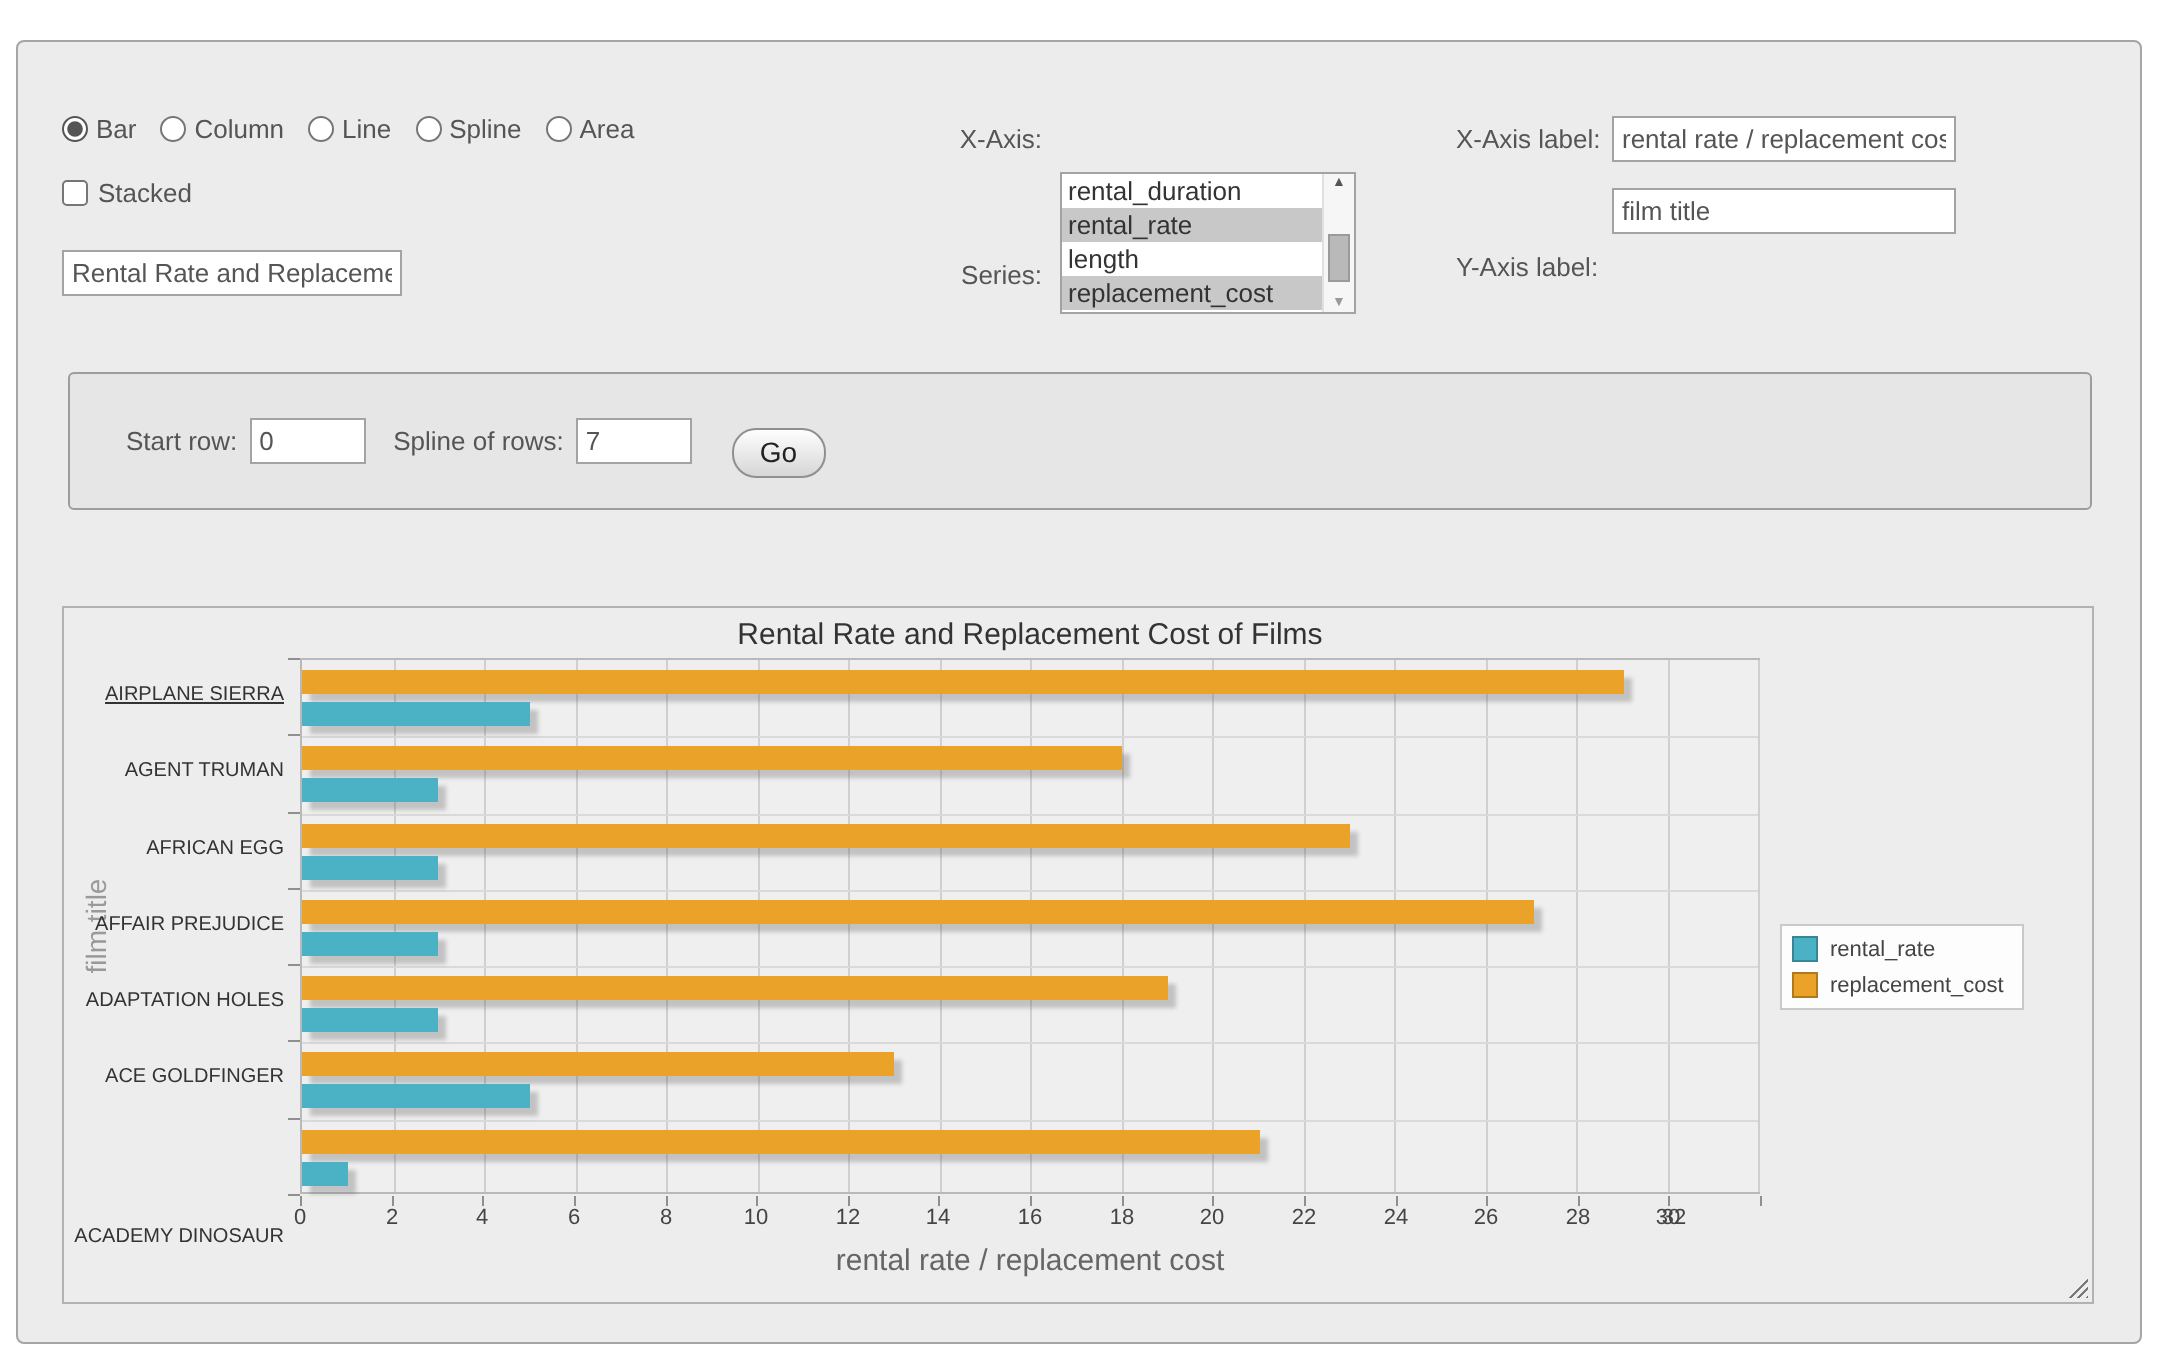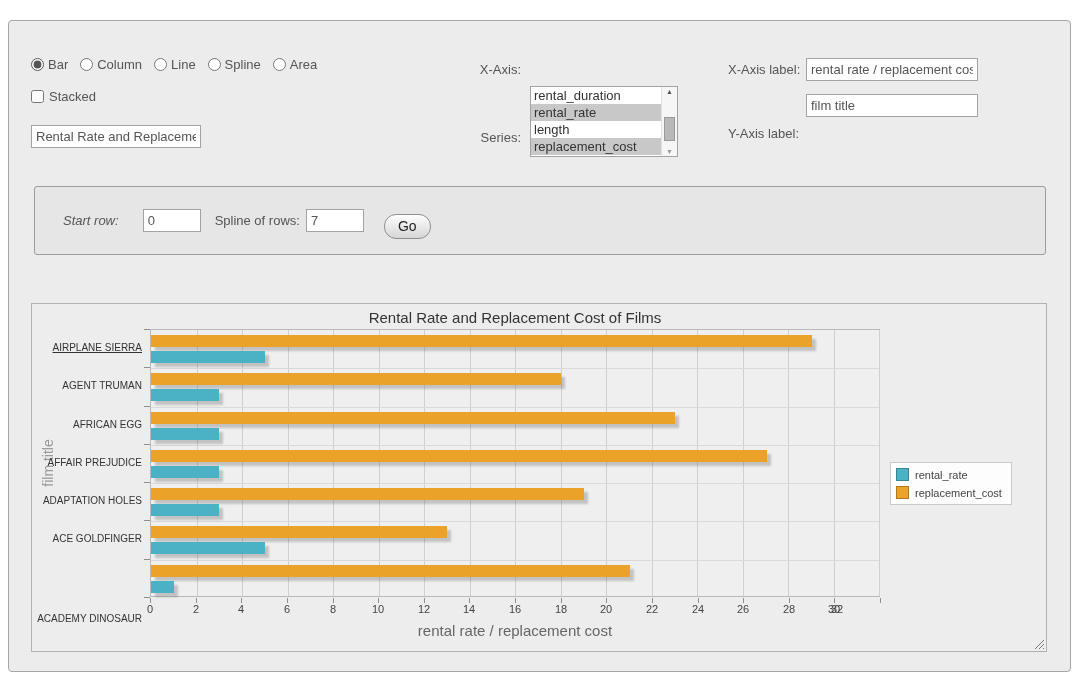--- a/index.html
+++ b/index.html
@@ -39,21 +39,21 @@
   .sb-thumb { position:absolute; left:2px; right:2px; top:30px; height:24px; background:#b9b9b9; border:1px solid #9a9a9a; }
 
   .field-lbl { position:absolute; left:719px; }
   .xfield-lbl { top:41px; } .yfield-lbl { top:77px;margin-top:28px; }
   .xfield-input { position:absolute; left:797px; top:37px; width:172px; }
   .yfield-input { position:absolute; left:797px; top:73px; width:172px; }
 
   .slider-box { position:absolute; left:25px; top:165px; width:1012px; height:69px; background:#e6e6e6;
     border:1px solid #9d9d9d; border-radius:3px; display:flex; align-items:center; padding-left:28px; }
   .slider-box input[type=text] { width:58px; }
-  .slider-box .sp1 { margin-right:24px;font-style:italic; } .slider-box .sp2 { margin-left:14px; margin-right:6px; }
+  .slider-box .sp1 { margin-right:6px; } .slider-box .sp2 { margin-left:14px; margin-right:6px; }
   .go-btn { margin-left:20px; padding:3px 13px 4px; font-family:"Liberation Sans", sans-serif; font-size:14px; color:#222;
     background:linear-gradient(#fefefe,#d6d6d6); border:1px solid #8f8f8f; border-radius:12px; cursor:pointer;margin-top:11px; }
 
   .chart { position:absolute; left:22px; top:282px; width:1016px; height:349px; background:#ededed;
     border:1px solid #b2b2b2; }
   .chart-title { position:absolute; left:118px; top:5px; width:730px; text-align:center; font-size:15px; color:#333; }
   .plot { position:absolute; left:118px; top:25px; width:730px; height:268px; background:#efefef;
     border:1px solid #b9b9b9; }
   .vgrid { position:absolute; top:0; bottom:0; width:1px; background:#cfcfcf; }
   .hgrid { position:absolute; left:0; right:0; height:1px; background:#d9d9d9; }

